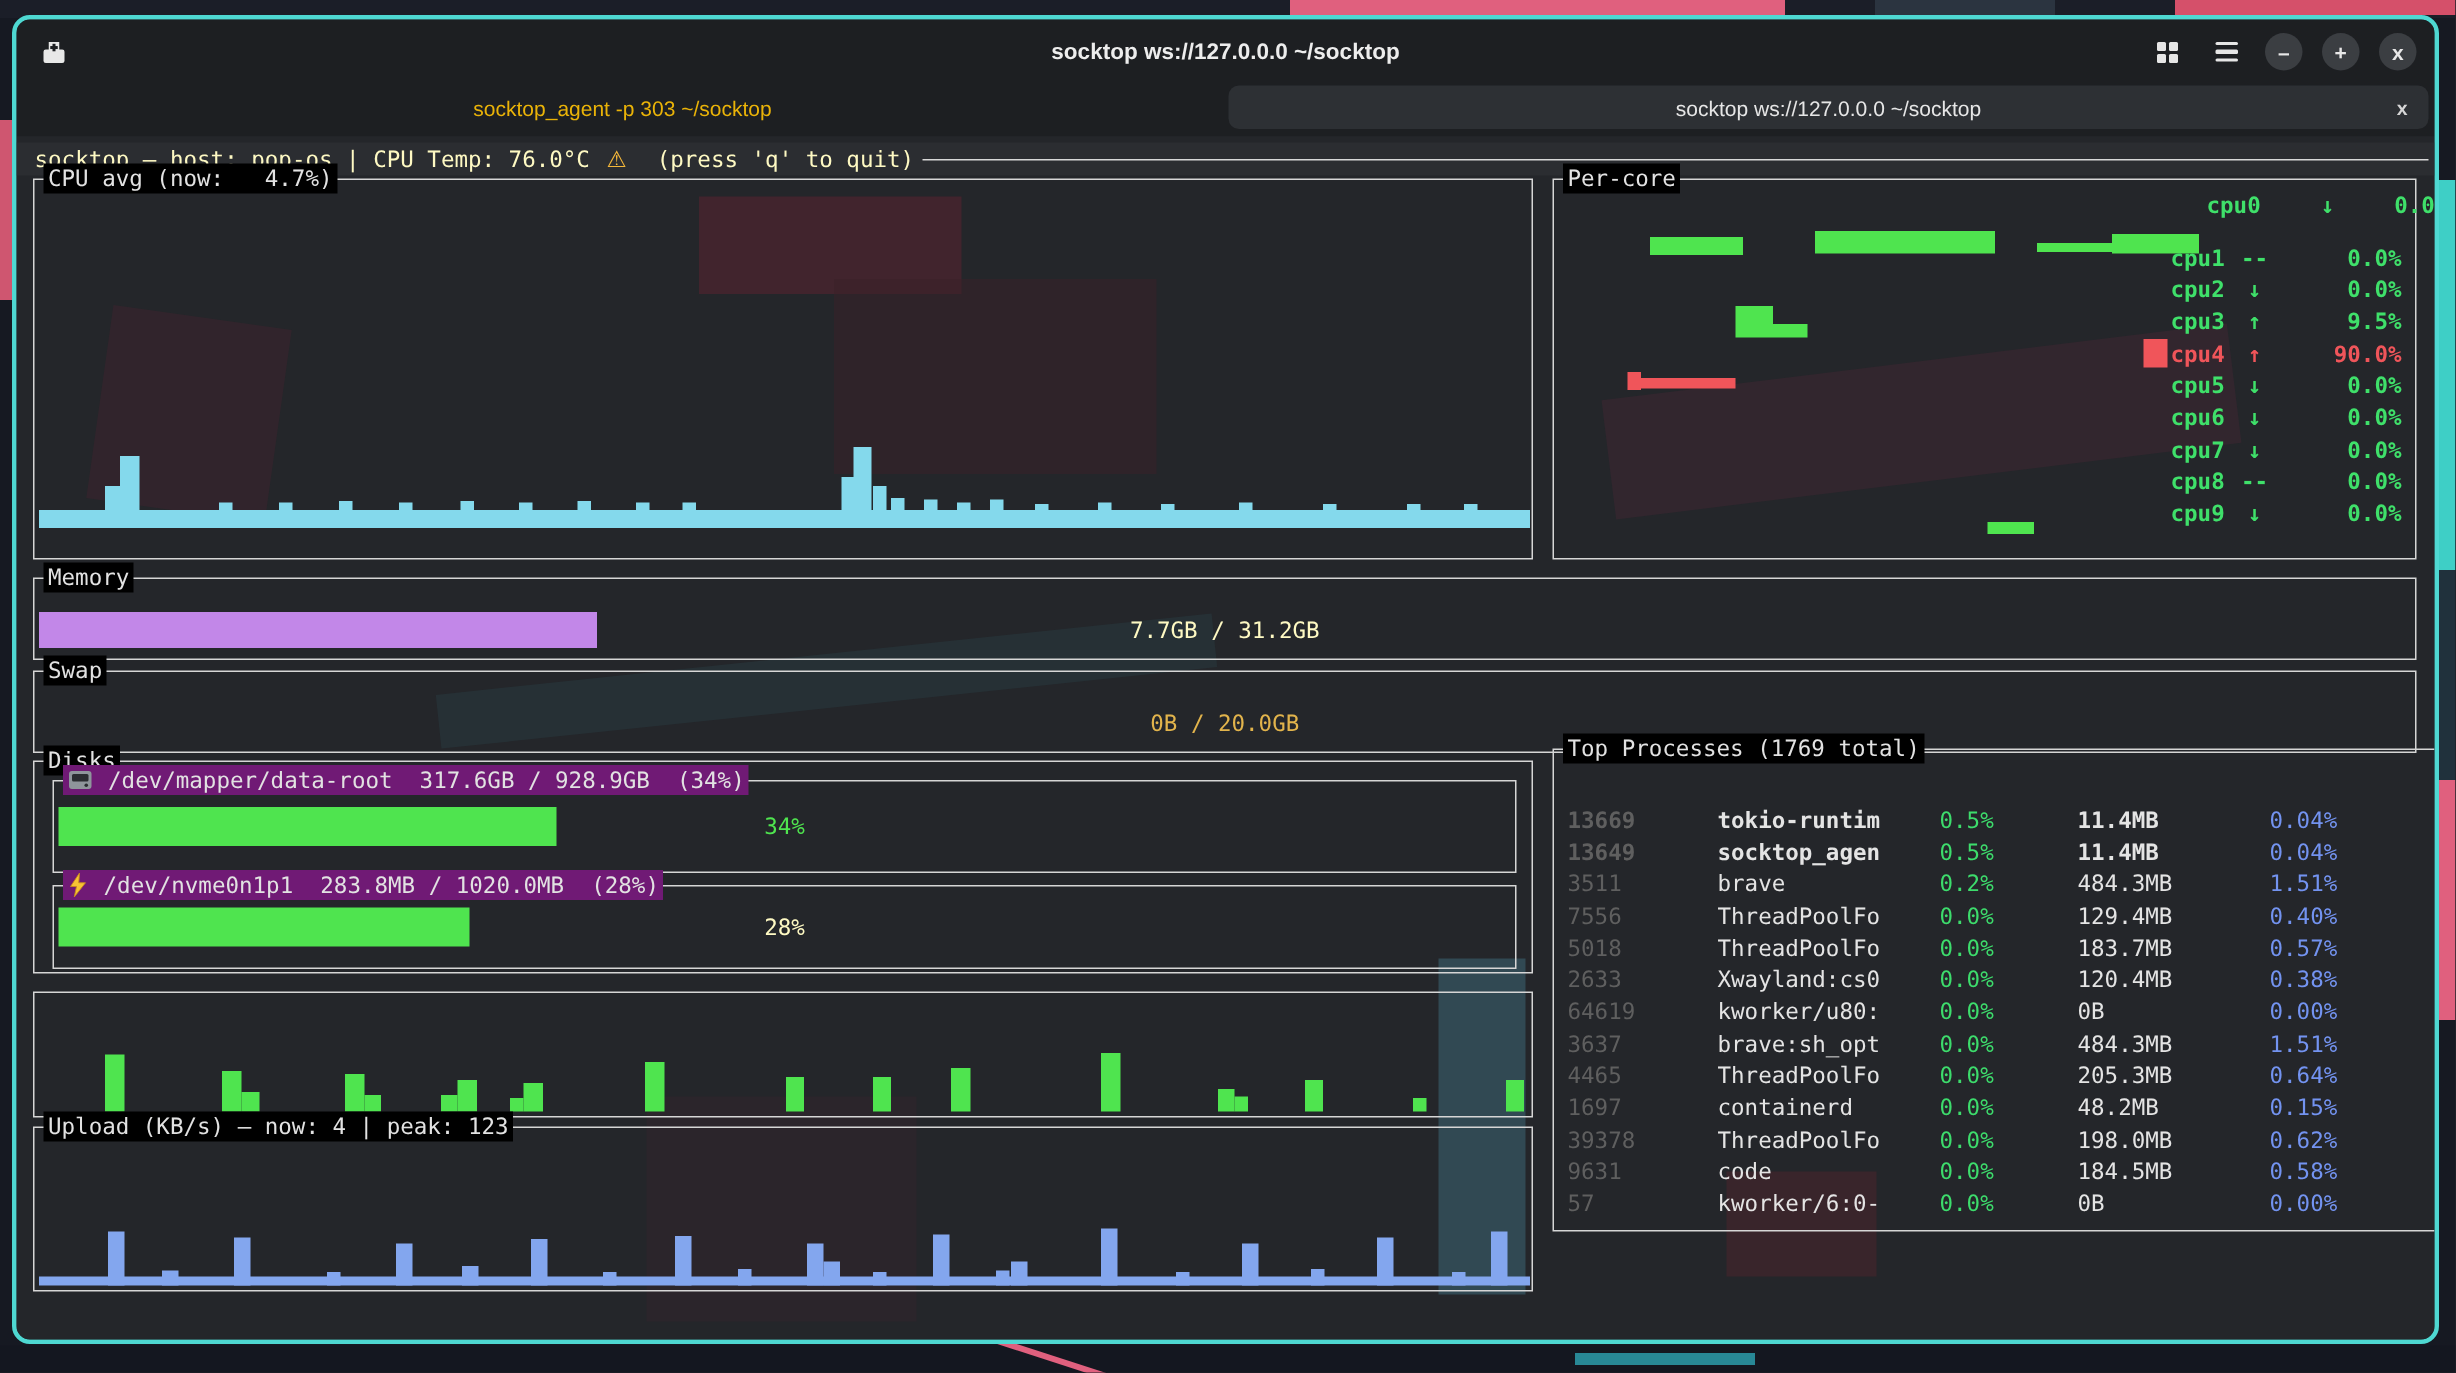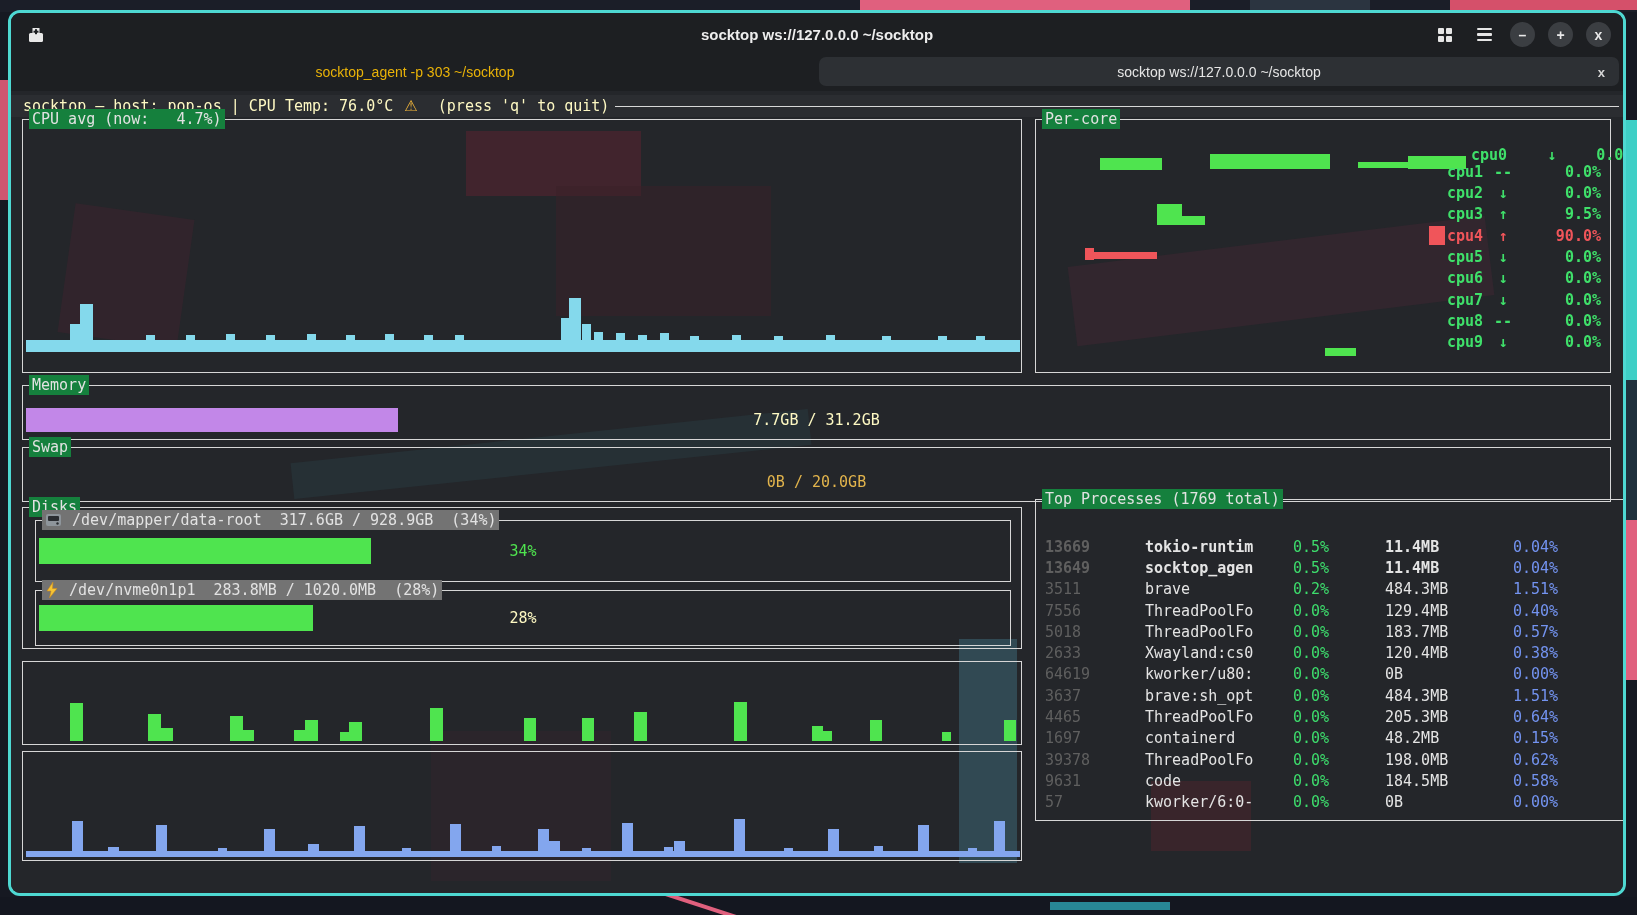--- a/index.html
+++ b/index.html
@@ -50,21 +50,21 @@
   
   .terminal { flex:1; position:relative; background:#24262a; color:#dcdcdc; font-size:15px; overflow:hidden; }
 
   .term-header { position:absolute; left:0; right:0; top:4px; height:22px;
     display:flex; align-items:center; background:#2b2d31; padding-left:12px; }
   .term-header .txt { white-space:pre; color:#fef9c3; }
   .warn { color:#f4b73a; font-family:"DejaVu Sans", sans-serif; padding:0 2px; }
   .hrule { flex:1; height:0; border-top:1px solid #d8d8d8; margin:0 4px 0 6px; }
 
   .panel { position:absolute; border:1px solid #d6d6d6; }
-  .panel-title { position:absolute; top:-11px; left:6px; background:#15803d; padding:0 3px;
+  .panel-title { position:absolute; top:-11px; left:6px; background:#000000; padding:0 3px;
     white-space:pre; color:#e2e2e2; line-height:20px; }
 
   .bars { position:absolute; left:3px; right:3px; top:2px; bottom:20px; }
   .bars .bar { position:absolute; }
   .bars-flush { bottom:3px; }
 
   .gauge { position:absolute; left:3px; right:3px; }
   .gauge-fill { position:absolute; left:0; top:0; bottom:0; }
   .gauge-label { position:absolute; inset:0; display:flex; align-items:center; justify-content:center; white-space:pre; }
 
@@ -81,21 +81,21 @@
   .proc-header { position:absolute; left:0; right:0; top:14px; color:#4fc4e8; font-weight:bold; }
   .proc-rows { position:absolute; left:0; right:0; top:36px; }
   .c-pid { color:#5f5f5f; }
   .c-name { color:#e4e4e4; }
   .c-cpu { color:#3ddc6c; }
   .c-mem { color:#e4e4e4; }
   .c-memp { color:#7393f0; }
   .proc-row.bold .c-name, .proc-row.bold .c-mem, .proc-row.bold .c-pid { font-weight:bold; }
 
   .disk-box { position:absolute; left:12px; width:976px; border:1px solid #d6d6d6; }
-  .disk-title { position:absolute; top:-11px; left:6px; background:#737373; padding:0 3px;
+  .disk-title { position:absolute; top:-11px; left:6px; background:#701a75; padding:0 3px;
     display:flex; align-items:center; white-space:pre; color:#e2e2e2; line-height:20px; }
 </style>
 </head>
 <body>
 
 <div class="wp" style="left:0;top:0;width:1637px;height:12px;background:#1b1e28;"></div>
 <div class="wp" style="left:860px;top:0;width:330px;height:10px;background:#e0607e;"></div>
 <div class="wp" style="left:1250px;top:0;width:120px;height:10px;background:#2b3440;"></div>
 <div class="wp" style="left:1450px;top:0;width:187px;height:10px;background:#d5506a;"></div>
 <div class="wp" style="left:0;top:80px;width:8px;height:120px;background:#cf5670;"></div>
@@ -209,21 +209,21 @@
           <div class="bar" style="left: 174px; width: 120px; height: 15px; background: rgb(79, 228, 79); top: 34px;"></div>
           <div class="bar" style="left: 322px; width: 50px; height: 6px; background: rgb(79, 228, 79); top: 42px;"></div>
           <div class="bar" style="left: 372px; width: 58px; height: 13px; background: rgb(79, 228, 79); top: 36px;"></div>
           <div class="bar" style="left: 121px; width: 25px; height: 21px; background: rgb(79, 228, 79); top: 84px;"></div>
           <div class="bar" style="left: 146px; width: 23px; height: 9px; background: rgb(79, 228, 79); top: 96px;"></div>
           <div class="bar" style="left: 49px; width: 9px; height: 12px; background: rgb(240, 85, 90); top: 128px;"></div>
           <div class="bar" style="left: 58px; width: 63px; height: 7px; background: rgb(240, 85, 90); top: 132px;"></div>
           <div class="bar" style="left: 289px; width: 31px; height: 8px; background: rgb(79, 228, 79); top: 228px;"></div>
         </div>
       <div id="core-legend">
-          <div class="core-row" style="top: 24px; gap: 40px;">
+          <div class="core-row" style="top: 6px; gap: 40px;">
             <span class="core-marker"></span>
             <span class="core-name">cpu0</span>
             <span class="core-trend">↓</span>
             <span class="core-val">0.0%</span>
           </div>
           <div class="core-row" style="top: 41.3px;">
             <span class="core-marker"></span>
             <span class="core-name">cpu1</span>
             <span class="core-trend">--</span>
             <span class="core-val">0.0%</span>
@@ -345,20 +345,21 @@
           <div class="bar" style="left: 708px; width: 13px; height: 39px; background: rgb(79, 228, 79); bottom: 0px;"></div>
           <div class="bar" style="left: 786px; width: 11px; height: 15px; background: rgb(79, 228, 79); bottom: 0px;"></div>
           <div class="bar" style="left: 797px; width: 9px; height: 10px; background: rgb(79, 228, 79); bottom: 0px;"></div>
           <div class="bar" style="left: 844px; width: 12px; height: 21px; background: rgb(79, 228, 79); bottom: 0px;"></div>
           <div class="bar" style="left: 916px; width: 9px; height: 9px; background: rgb(79, 228, 79); bottom: 0px;"></div>
           <div class="bar" style="left: 978px; width: 12px; height: 21px; background: rgb(79, 228, 79); bottom: 0px;"></div>
         </div>
     </div>
 
     <div class="panel" style="left:11px;top:660px;width:1000px;height:110px;">
+      <span class="panel-title">Upload (KB/s) — now: 4 | peak: 123</span>
       <div class="bars bars-flush" id="upload-bars">
           <div class="bar" style="left: 0px; width: 994px; height: 6px; background: rgb(131, 166, 238); bottom: 0px;"></div>
           <div class="bar" style="left: 46px; width: 11px; height: 36px; background: rgb(131, 166, 238); bottom: 0px;"></div>
           <div class="bar" style="left: 82px; width: 11px; height: 10px; background: rgb(131, 166, 238); bottom: 0px;"></div>
           <div class="bar" style="left: 130px; width: 11px; height: 32px; background: rgb(131, 166, 238); bottom: 0px;"></div>
           <div class="bar" style="left: 192px; width: 9px; height: 9px; background: rgb(131, 166, 238); bottom: 0px;"></div>
           <div class="bar" style="left: 238px; width: 11px; height: 28px; background: rgb(131, 166, 238); bottom: 0px;"></div>
           <div class="bar" style="left: 282px; width: 11px; height: 13px; background: rgb(131, 166, 238); bottom: 0px;"></div>
           <div class="bar" style="left: 328px; width: 11px; height: 31px; background: rgb(131, 166, 238); bottom: 0px;"></div>
           <div class="bar" style="left: 376px; width: 9px; height: 9px; background: rgb(131, 166, 238); bottom: 0px;"></div>

